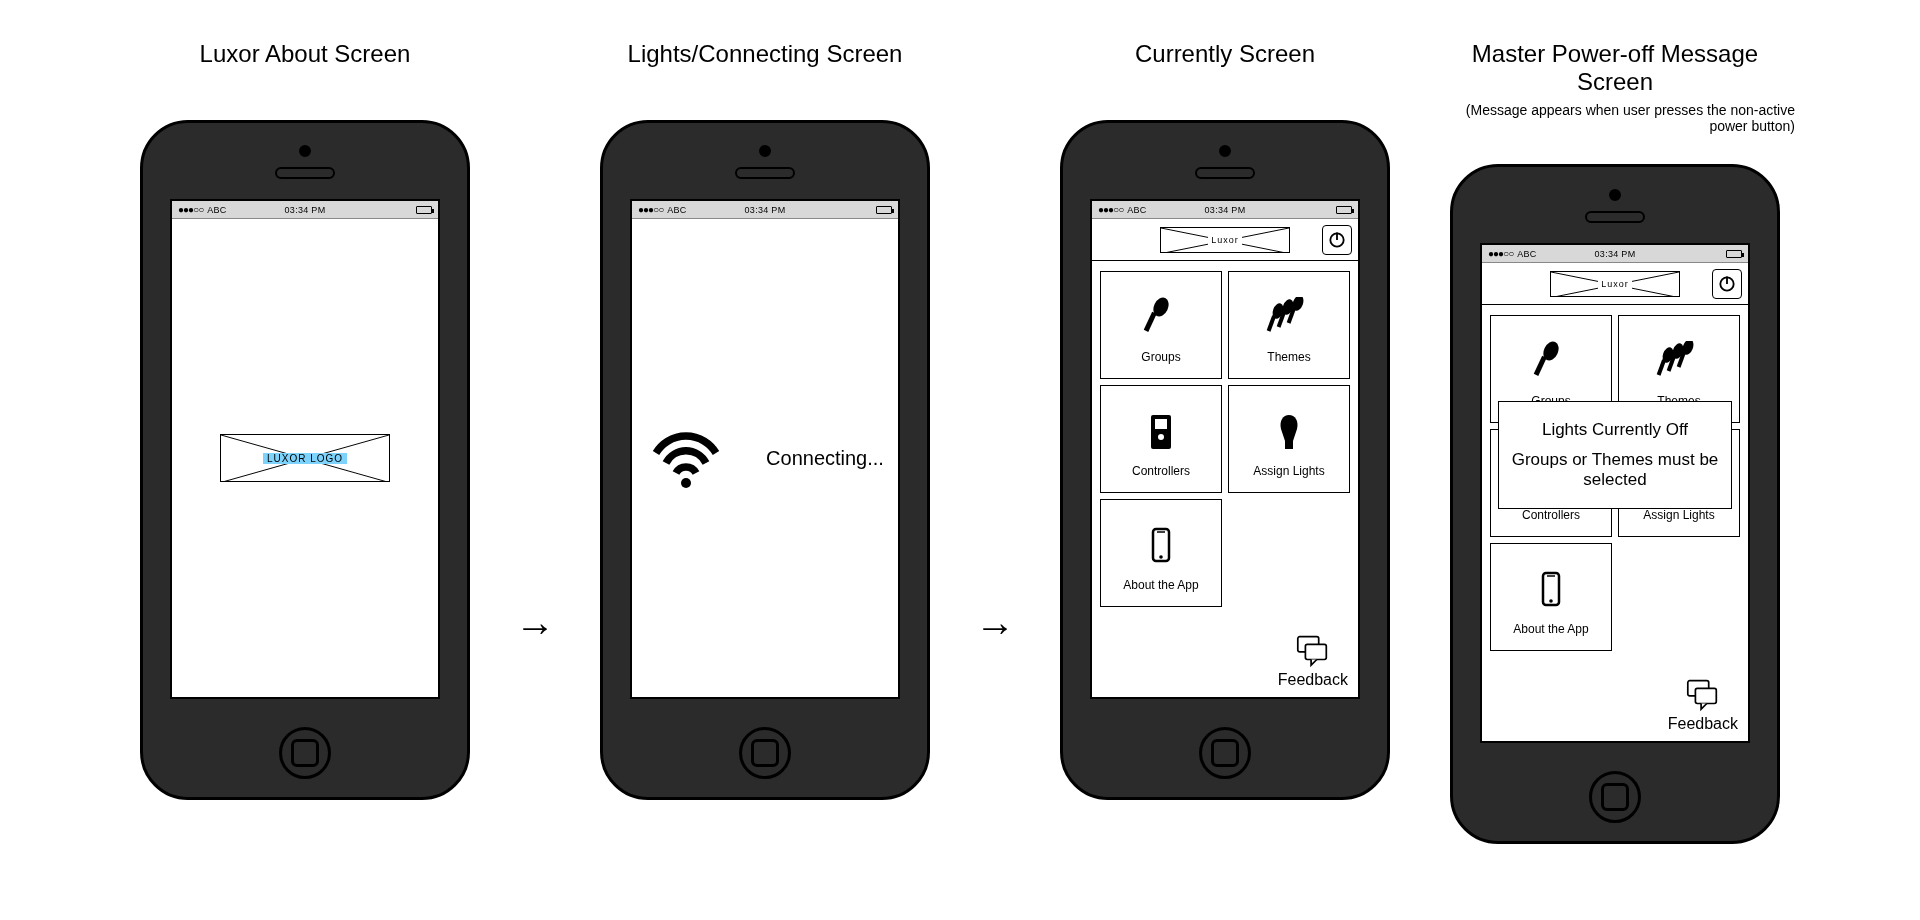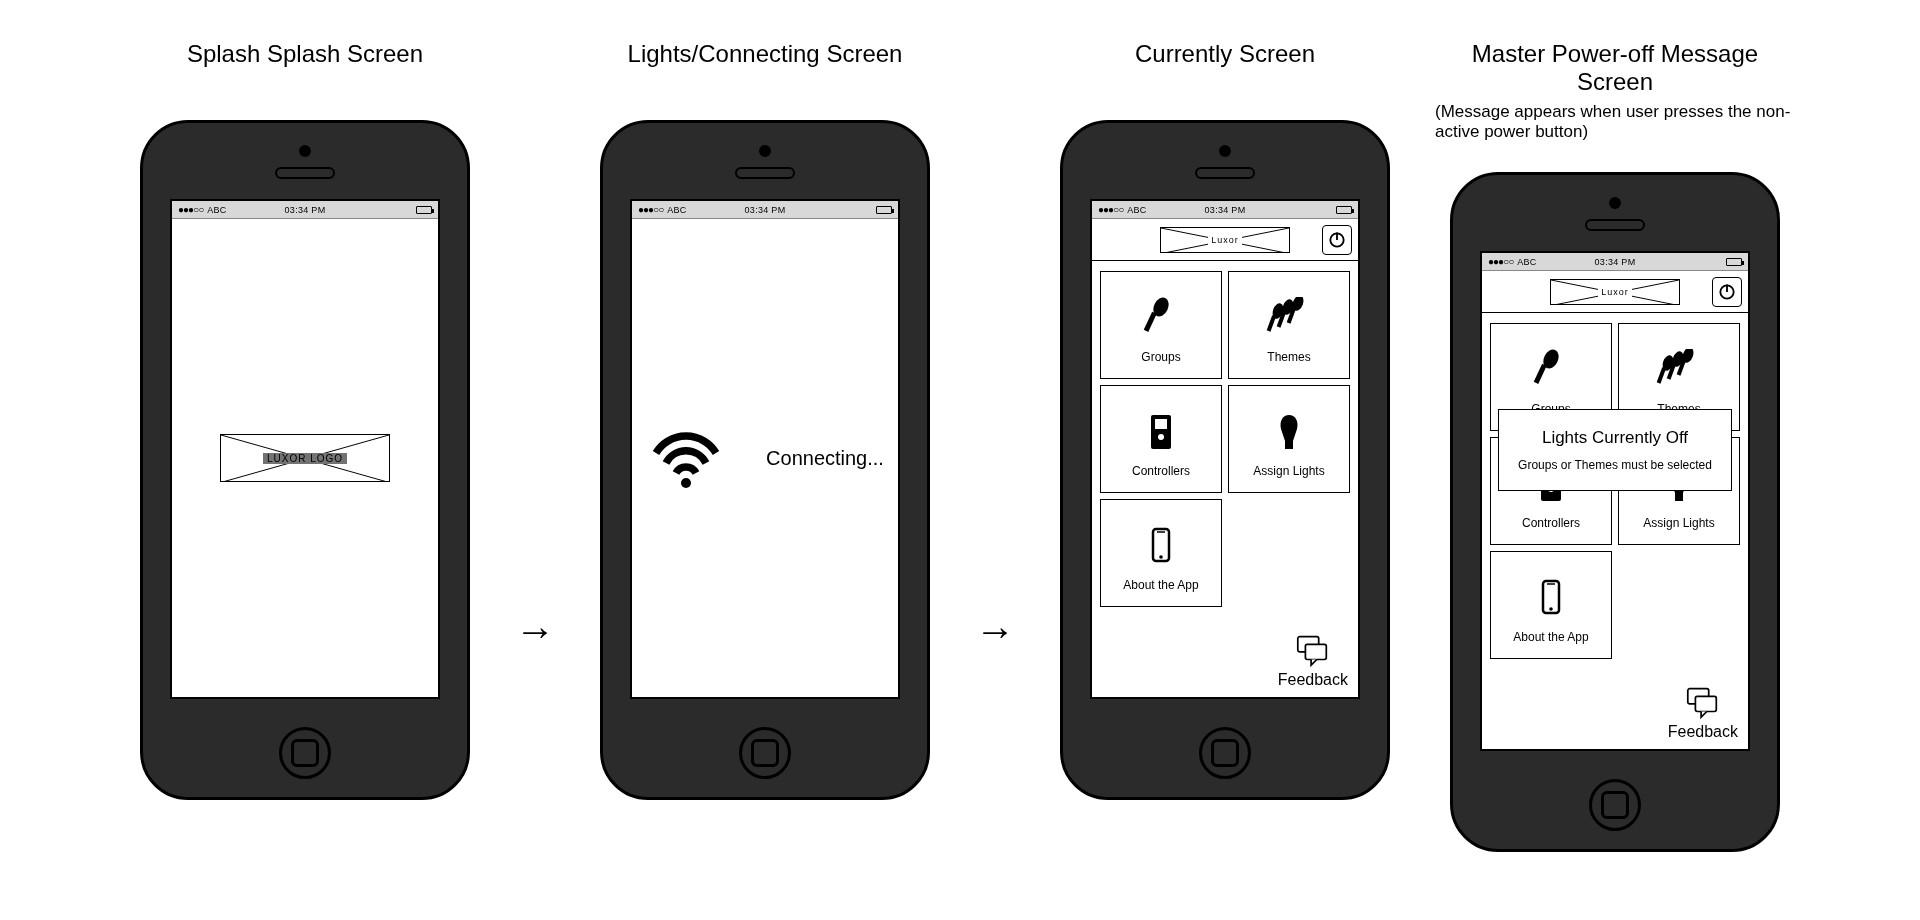--- a/index.html
+++ b/index.html
@@ -24,23 +24,23 @@
     align-items: center;
     width: 360px;
   }
   .title {
     font-size: 24px;
     margin-bottom: 6px;
     text-align: center;
     font-weight: normal;
   }
   .subtitle {
-    font-size: 17px;
+    font-size: 14px;
     margin-bottom: 30px;
-    text-align: left;
+    text-align: right;
     min-height: 16px;
   }
   .spacer-sub {
     height: 16px;
     margin-bottom: 30px;
   }
   
   .phone {
     width: 330px;
     height: 680px;
@@ -151,21 +151,21 @@
   .tile-icon{height:50px;display:flex;align-items:center;justify-content:center;}
   .tile-label{font-size:12px;}
   .feedback{
     position:absolute;bottom:8px;right:10px;display:flex;flex-direction:column;align-items:center;font-size:16px;gap:2px;
   }
   
   .modal{
     position:absolute;top:96px;left:16px;right:16px;background:#fff;border:1.5px solid #000;padding:18px 12px;text-align:center;z-index:5;
   }
   .modal-title{font-size:17px;margin-bottom:10px;}
-  .modal-body{font-size:12px;}
+  .modal-body{font-size:17px;}
 
   
   .flow-arrow{
     align-self:center;margin-top:360px;font-size:40px;font-weight:bold;
   }
 </style>
 </head>
 <body>
 
 <svg width="0" height="0" style="position:absolute">
@@ -216,41 +216,41 @@
       <rect x="4" y="6" width="22" height="16" rx="2" fill="none" stroke="#000" stroke-width="1.8"></rect>
       <rect x="12" y="14" width="22" height="16" rx="2" fill="#fff" stroke="#000" stroke-width="1.8"></rect>
       <path d="M18 30 L18 36 L24 30" fill="#fff" stroke="#000" stroke-width="1.8"></path>
     </g>
   </defs>
 </svg>
 
 <div class="row">
 
   <div class="col">
-    <div class="title">Splash Splash Screen</div>
+    <div class="title">Luxor About Screen</div>
     <div class="spacer-sub"></div>
     <div class="phone">
       <div class="camera"></div>
       <div class="earpiece"></div>
       <div class="screen">
         <div class="status-bar">
           <span class="status-left">
               <span class="signal-dots">●●●○○</span>
               <span>ABC</span>
             </span>
           <span class="status-center">03:34 PM</span>
           <span class="battery-ico"></span>
         </div>
         <div class="splash-body">
           <div class="logo-placeholder">
             <svg viewBox="0 0 170 48" preserveAspectRatio="none">
                 <line x1="0" y1="0" x2="170" y2="48" stroke="#000"></line>
                 <line x1="170" y1="0" x2="0" y2="48" stroke="#000"></line>
               </svg>
-            <span style="background:#737373;padding:0 4px;position:relative;">LUXOR LOGO</span>
+            <span style="background:#7dd3fc;padding:0 4px;position:relative;">LUXOR LOGO</span>
           </div>
         </div>
       </div>
       <div class="home-btn"></div>
     </div>
   </div>
 
   <div class="flow-arrow">→</div>
 
   <div class="col">

